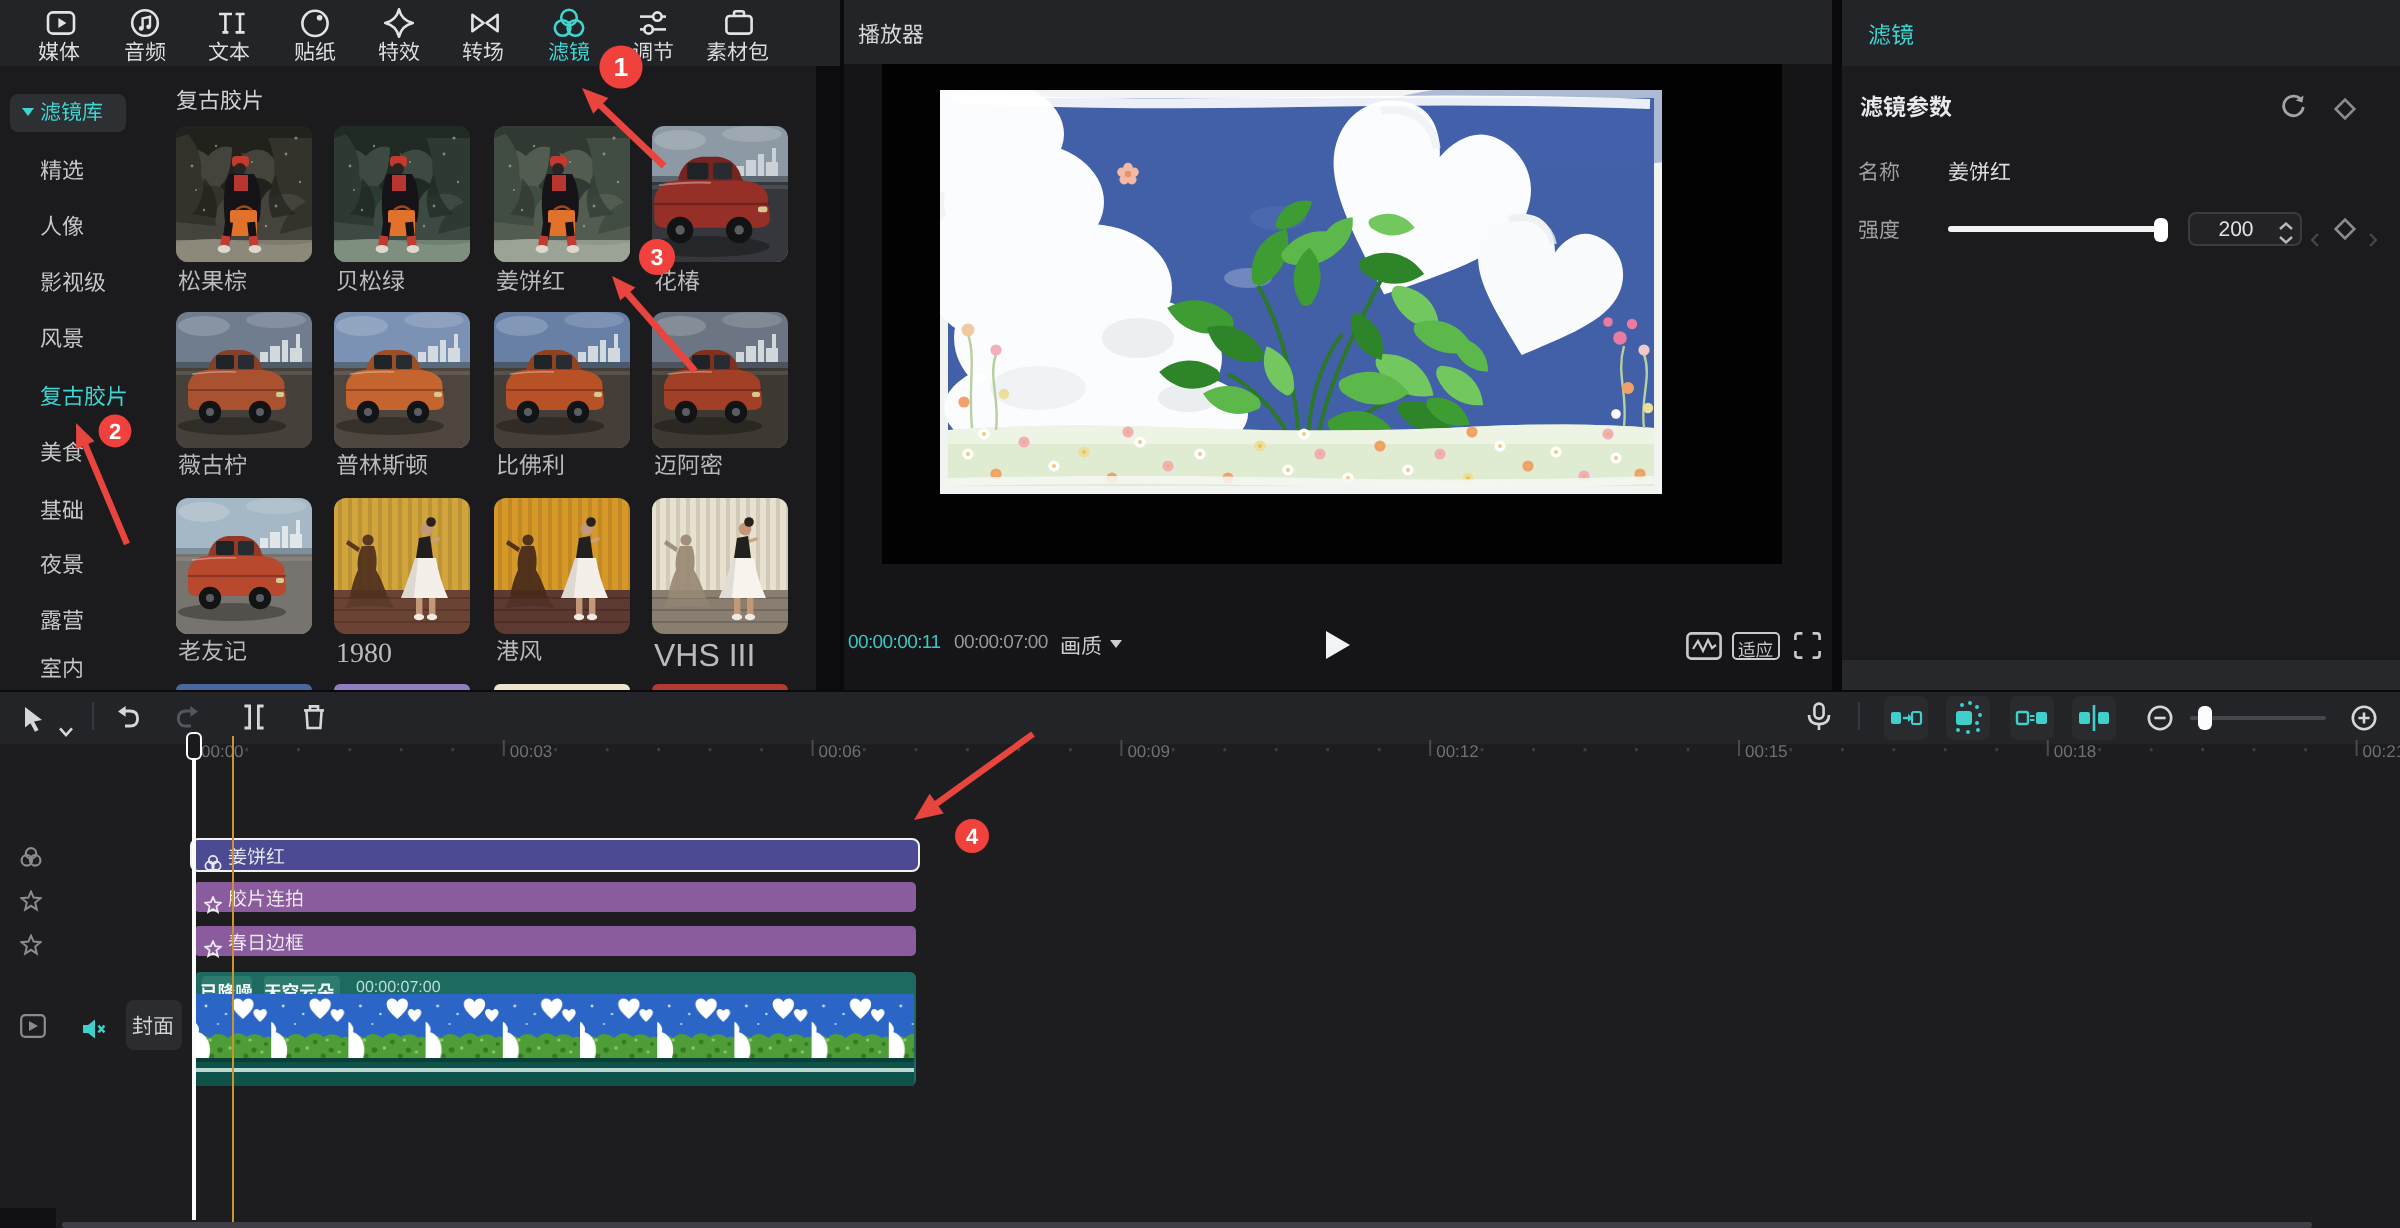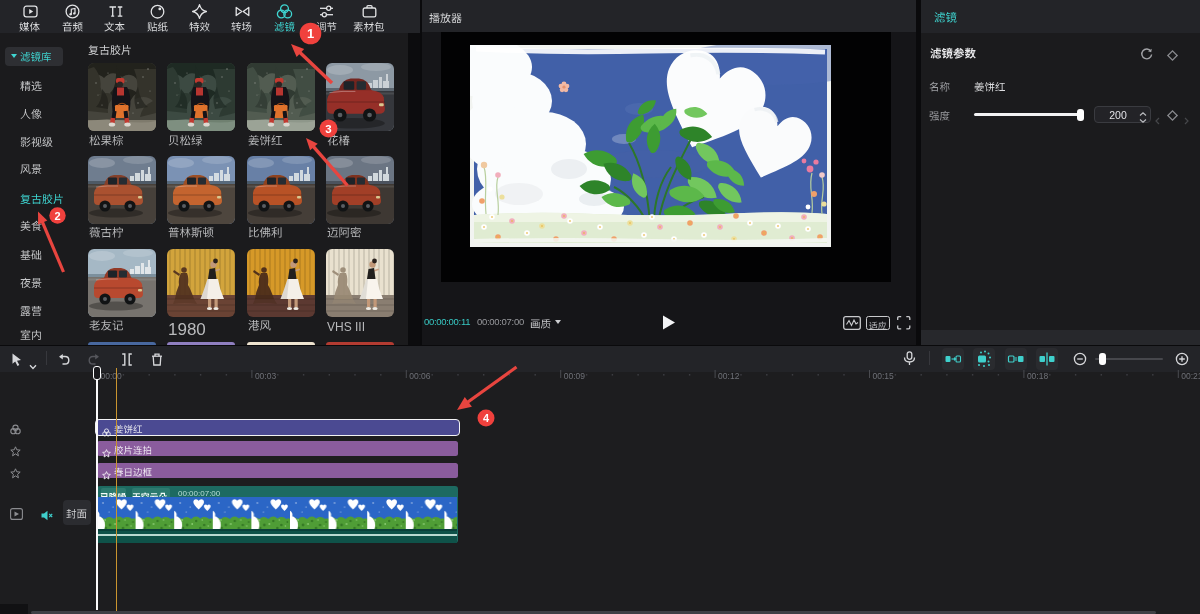--- a/index.html
+++ b/index.html
@@ -470,21 +470,21 @@
 <path d="M42,23 L52.5,19.5 L53,21 L42.5,24.5 Z" fill="#caa083"></path>
 <path d="M42.5,20 L48,19 L49.5,30 L41,30 Z" fill="#22201e"></path>
 <path d="M40.5,30 Q37,41 33.5,50 L57,50 Q52.5,40 51,30 Z" fill="#f4efe8"></path>
 <path d="M40.5,30 Q37,41 33.5,50 L40,50 Q41,40 42,30 Z" fill="#00000018"></path>
 <rect x="41" y="50" width="3.2" height="8" fill="#c29878"></rect>
 <rect x="47.5" y="50" width="3.2" height="8" fill="#c29878"></rect>
 <ellipse cx="42.5" cy="59.5" rx="2.6" ry="1.6" fill="#f0ece4"></ellipse>
 <ellipse cx="49" cy="59.5" rx="2.6" ry="1.6" fill="#f0ece4"></ellipse>
 </g>
       </svg></div>
-<div style="position:absolute;left:168px;top:319.5px;font-size:17px;color:#b9babc;font-family:Liberation Sans, sans-serif">1980</div>
+<div style="position:absolute;left:168px;top:319.5px;font-size:14px;color:#b9babc;font-family:Liberation Serif, serif">1980</div>
 <div style="position:absolute;left:246.5px;top:248.5px;width:68px;height:68px;border-radius:6px;overflow:hidden"><svg width="68" height="68" viewBox="0 0 68 68">
 <rect width="68" height="46" fill="#d69928"></rect>
         <rect x="2" y="0" width="2" height="46" fill="#000000" opacity="0.1"></rect>
         <rect x="7" y="0" width="2" height="46" fill="#000000" opacity="0.1"></rect>
         <rect x="12" y="0" width="2" height="46" fill="#000000" opacity="0.1"></rect>
         <rect x="17" y="0" width="2" height="46" fill="#000000" opacity="0.1"></rect>
         <rect x="22" y="0" width="2" height="46" fill="#000000" opacity="0.1"></rect>
         <rect x="27" y="0" width="2" height="46" fill="#000000" opacity="0.1"></rect>
         <rect x="32" y="0" width="2" height="46" fill="#000000" opacity="0.1"></rect>
         <rect x="37" y="0" width="2" height="46" fill="#000000" opacity="0.1"></rect>
@@ -548,21 +548,21 @@
 <path d="M42,23 L52.5,19.5 L53,21 L42.5,24.5 Z" fill="#caa083"></path>
 <path d="M42.5,20 L48,19 L49.5,30 L41,30 Z" fill="#22201e"></path>
 <path d="M40.5,30 Q37,41 33.5,50 L57,50 Q52.5,40 51,30 Z" fill="#f8f4ed"></path>
 <path d="M40.5,30 Q37,41 33.5,50 L40,50 Q41,40 42,30 Z" fill="#00000018"></path>
 <rect x="41" y="50" width="3.2" height="8" fill="#c29878"></rect>
 <rect x="47.5" y="50" width="3.2" height="8" fill="#c29878"></rect>
 <ellipse cx="42.5" cy="59.5" rx="2.6" ry="1.6" fill="#f0ece4"></ellipse>
 <ellipse cx="49" cy="59.5" rx="2.6" ry="1.6" fill="#f0ece4"></ellipse>
 </g>
       </svg></div>
-<div style="position:absolute;left:327px;top:319.5px;font-size:12px;color:#b9babc;font-family:'Liberation Sans'">VHS III</div>
+<div style="position:absolute;left:327px;top:319.5px;font-size:16px;color:#b9babc;font-family:'Liberation Sans'">VHS III</div>
 <div style="position:absolute;left:87.5px;top:341.5px;width:68px;height:3px;border-radius:6px 6px 0 0;background:#48689f"></div>
 <div style="position:absolute;left:167px;top:341.5px;width:68px;height:3px;border-radius:6px 6px 0 0;background:#8f7fc0"></div>
 <div style="position:absolute;left:246.5px;top:341.5px;width:68px;height:3px;border-radius:6px 6px 0 0;background:#eee3cf"></div>
 <div style="position:absolute;left:326px;top:341.5px;width:68px;height:3px;border-radius:6px 6px 0 0;background:#b23b31"></div>
 <div style="position:absolute;left:408px;top:33px;width:12px;height:311.5px;background:#0c0c0e"></div>
 <div style="position:absolute;left:422px;top:0;width:494px;height:344.5px;background:#151518;overflow:hidden"></div>
 <div style="position:absolute;left:422px;top:0;width:494px;height:31.5px;background:#232428"></div>
 <div style="position:absolute;left:428.5px;top:10.9px;"><svg width="34.0" height="13.4" viewBox="0 -10.1 34.0 13.4">
         <path fill="#d8d9db" d="M8.9 -8.1C8.7 -7.6 8.4 -6.9 8.1 -6.4H7.4V-8.2C8.4 -8.3 9.3 -8.4 10.0 -8.6L9.5 -9.2C8.2 -8.9 5.9 -8.6 3.9 -8.5C4.0 -8.4 4.1 -8.1 4.1 -7.9C4.9 -8.0 5.8 -8.0 6.7 -8.1V-6.4H3.8V-5.7H6.0C5.4 -4.8 4.3 -4.0 3.3 -3.7C3.5 -3.5 3.7 -3.2 3.8 -3.0C4.0 -3.1 4.3 -3.2 4.5 -3.4V0.9H5.2V0.4H9.1V0.8H9.8V-3.4L10.2 -3.2C10.3 -3.4 10.6 -3.6 10.7 -3.8C9.8 -4.2 8.8 -4.9 8.2 -5.7H10.4V-6.4H8.8C9.1 -6.8 9.4 -7.4 9.6 -7.9ZM4.7 -7.7C4.9 -7.3 5.2 -6.7 5.3 -6.4L6.0 -6.6C5.8 -6.9 5.6 -7.5 5.3 -7.9ZM6.7 -5.4V-3.6H7.4V-5.5C8.0 -4.7 9.0 -3.9 9.8 -3.4H4.5C5.3 -3.9 6.1 -4.6 6.7 -5.4ZM6.7 -2.8V-1.8H5.2V-2.8ZM7.4 -2.8H9.1V-1.8H7.4ZM6.7 -1.2V-0.2H5.2V-1.2ZM7.4 -1.2H9.1V-0.2H7.4ZM1.8 -9.2V-7.0H0.5V-6.2H1.8V-4.0L0.3 -3.5L0.5 -2.7L1.8 -3.2V-0.1C1.8 0.1 1.8 0.1 1.6 0.1C1.5 0.1 1.1 0.1 0.6 0.1C0.7 0.3 0.8 0.7 0.8 0.9C1.6 0.9 2.0 0.9 2.2 0.7C2.5 0.6 2.6 0.4 2.6 -0.1V-3.4L3.8 -3.9L3.6 -4.6L2.6 -4.3V-6.2H3.8V-7.0H2.6V-9.2Z M13.3 -9.1C13.5 -8.6 13.7 -8.0 13.8 -7.5L14.6 -7.8C14.5 -8.2 14.2 -8.8 14.0 -9.3ZM11.5 -7.5V-6.7H12.8V-4.4C12.8 -2.8 12.6 -1.1 11.3 0.3C11.5 0.5 11.7 0.7 11.9 0.9C13.4 -0.7 13.6 -2.6 13.6 -4.4V-4.5H15.1C15.0 -1.4 14.9 -0.4 14.7 -0.1C14.7 0.0 14.6 0.0 14.4 0.0C14.2 0.0 13.8 0.0 13.4 -0.0C13.5 0.2 13.6 0.5 13.6 0.8C14.1 0.8 14.5 0.8 14.8 0.7C15.1 0.7 15.3 0.6 15.4 0.4C15.7 0.0 15.8 -1.2 15.9 -4.8C15.9 -5.0 15.9 -5.2 15.9 -5.2H13.6V-6.7H16.4V-7.5ZM17.9 -6.4H19.9C19.7 -5.0 19.4 -3.8 18.9 -2.8C18.4 -3.8 18.1 -5.0 17.8 -6.3ZM17.7 -9.3C17.4 -7.3 16.8 -5.5 15.9 -4.3C16.1 -4.2 16.4 -3.9 16.5 -3.7C16.8 -4.1 17.1 -4.6 17.3 -5.1C17.6 -3.9 18.0 -2.9 18.4 -2.0C17.8 -1.1 16.9 -0.4 15.7 0.2C15.9 0.4 16.1 0.7 16.2 0.9C17.3 0.3 18.2 -0.4 18.8 -1.2C19.4 -0.3 20.2 0.4 21.1 0.9C21.2 0.6 21.5 0.3 21.7 0.2C20.7 -0.3 19.9 -1.0 19.3 -2.0C20.0 -3.2 20.5 -4.6 20.8 -6.4H21.6V-7.2H18.1C18.3 -7.8 18.4 -8.4 18.6 -9.1Z M24.2 -8.0H26.0V-6.5H24.2ZM28.8 -8.0H30.8V-6.5H28.8ZM28.8 -5.3C29.2 -5.1 29.8 -4.9 30.1 -4.6H27.0C27.2 -5.0 27.4 -5.3 27.6 -5.7L26.8 -5.9V-8.7H23.4V-5.8H26.7C26.6 -5.4 26.3 -5.0 26.0 -4.6H22.6V-3.9H25.3C24.5 -3.2 23.6 -2.6 22.3 -2.2C22.5 -2.0 22.7 -1.7 22.8 -1.6L23.4 -1.8V0.9H24.2V0.6H26.0V0.8H26.8V-2.5H24.7C25.4 -2.9 25.9 -3.4 26.4 -3.9H28.4C28.9 -3.4 29.5 -2.9 30.1 -2.5H28.1V0.9H28.9V0.6H30.8V0.8H31.6V-1.8L32.2 -1.6C32.3 -1.8 32.5 -2.1 32.7 -2.3C31.5 -2.6 30.3 -3.2 29.4 -3.9H32.4V-4.6H30.5L30.8 -4.9C30.4 -5.2 29.7 -5.6 29.2 -5.8ZM28.1 -8.7V-5.8H31.6V-8.7ZM24.2 -0.2V-1.8H26.0V-0.2ZM28.9 -0.2V-1.8H30.8V-0.2Z"></path>
       </svg></div>

